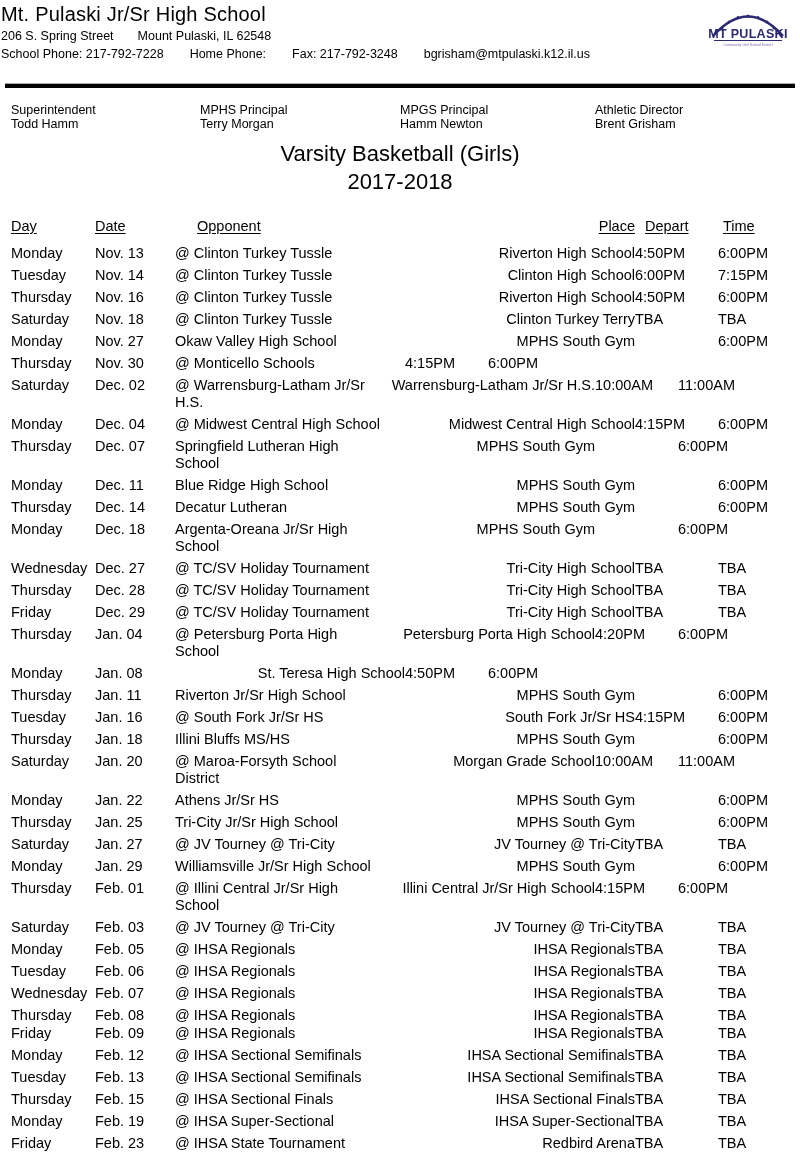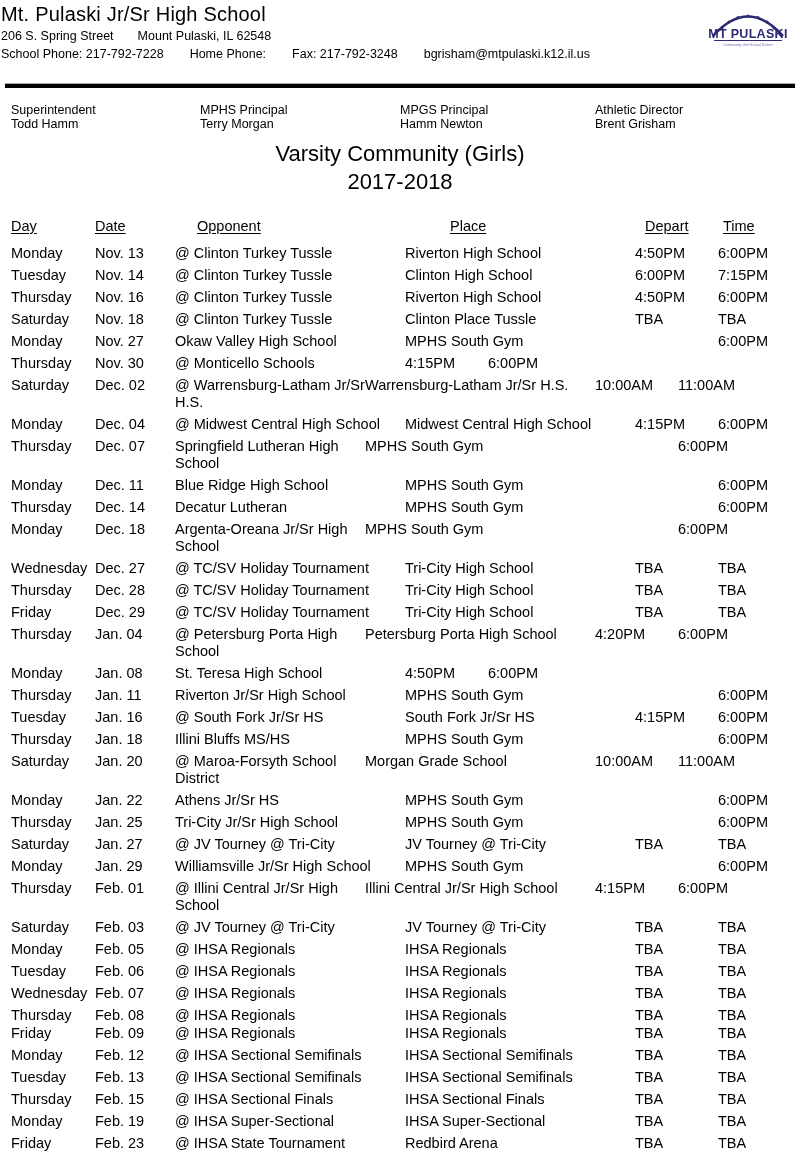--- a/index.html
+++ b/index.html
@@ -19,21 +19,21 @@
   
   .staff{display:flex;margin:15px 0 0 11px;font-size:12.5px;line-height:14px;}
   .staff-col1{flex:0 0 189px;} .staff-col2{flex:0 0 200px;}
   .staff-col3{flex:0 0 195px;} .staff-col4{flex:1;}
   
   .doc-title{text-align:center;font-size:22px;line-height:28px;margin-top:9px;}
   
   .schedule{margin:22px 0 0 11px;font-size:14.5px;line-height:17px;}
   .srow{display:flex;align-items:flex-start;padding-bottom:5px;}
   .c-day{flex:0 0 84px;} .c-date{flex:0 0 80px;} .c-opp{flex:0 0 230px;}
-  .c-place{flex:0 0 230px;} .c-depart{flex:0 0 83px;} .c-time{flex:1;}
+  .c-place{flex:0 0 230px;text-align:right;} .c-depart{flex:0 0 83px;} .c-time{flex:1;}
   .hdr{padding-bottom:10px;}
   .hdr .hl{text-decoration:underline;text-underline-offset:2px;}
   .hdr .c-opp .hl{margin-left:22px;display:inline-block;}
   .hdr .c-place .hl{margin-left:45px;display:inline-block;}
   .hdr .c-depart .hl{margin-left:10px;display:inline-block;}
   .hdr .c-time .hl{margin-left:5px;display:inline-block;}
   .c-opp.wrap{max-width:190px;}
   .srow.tight{margin-top:-4px;}
 </style>
 </head>
@@ -79,21 +79,21 @@
     <div>MPGS Principal</div>
     <div>Hamm Newton</div>
   </div>
   <div class="staff-col4">
     <div>Athletic Director</div>
     <div>Brent Grisham</div>
   </div>
 </div>
 
 <div class="doc-title">
-  <div>Varsity Community (Girls)</div>
+  <div>Varsity Basketball (Girls)</div>
   <div>2017-2018</div>
 </div>
 
 <div class="schedule">
   <div class="srow hdr">
     <div class="c-day"><span class="hl">Day</span></div>
     <div class="c-date"><span class="hl">Date</span></div>
     <div class="c-opp"><span class="hl">Opponent</span></div>
     <div class="c-place"><span class="hl">Place</span></div>
     <div class="c-depart"><span class="hl">Depart</span></div>
@@ -124,21 +124,21 @@
     <div class="c-opp">@ Clinton Turkey Tussle</div>
     <div class="c-place">Riverton High School</div>
     <div class="c-depart">4:50PM</div>
     <div class="c-time">6:00PM</div>
   </div>
 
   <div class="srow">
     <div class="c-day">Saturday</div>
     <div class="c-date">Nov. 18</div>
     <div class="c-opp">@ Clinton Turkey Tussle</div>
-    <div class="c-place">Clinton Place Tussle</div>
+    <div class="c-place">Clinton Turkey Terry</div>
     <div class="c-depart">TBA</div>
     <div class="c-time">TBA</div>
   </div>
 
   <div class="srow">
     <div class="c-day">Monday</div>
     <div class="c-date">Nov. 27</div>
     <div class="c-opp">Okaw Valley High School</div>
     <div class="c-place">MPHS South Gym</div>
     <div class="c-depart"></div>

